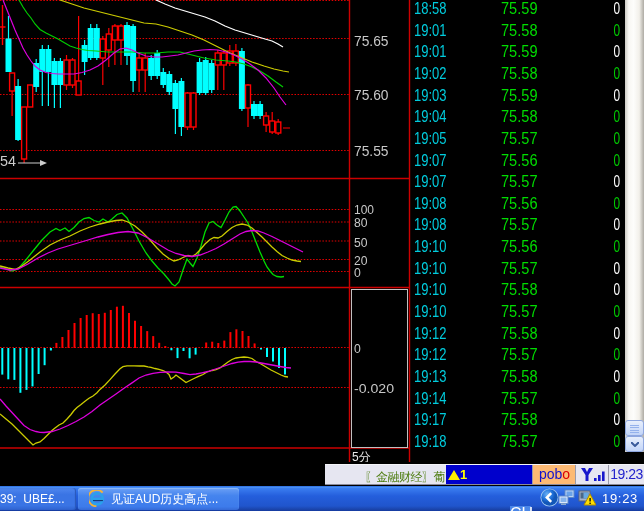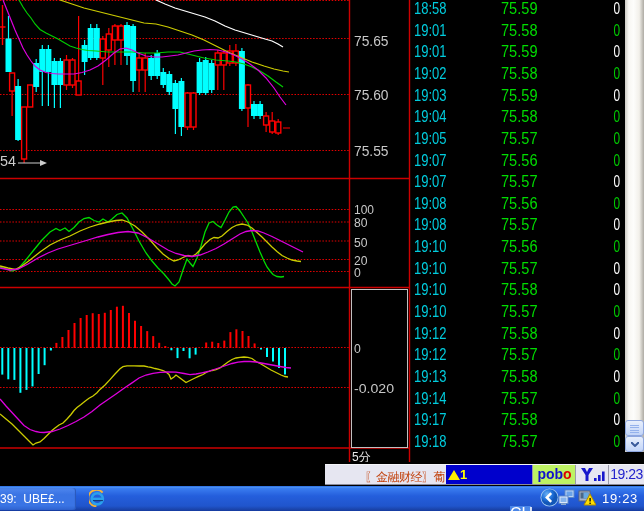--- a/index.html
+++ b/index.html
@@ -11,28 +11,28 @@
   background:linear-gradient(to right,#cecbc5,#f8f7f3 20%,#fdfdfb 45%,#f2f0ea 75%,#b5b2ab 97%); }
 .sbtn { position:absolute; left:625px; width:19px; height:16px; border-radius:3px;
   background:linear-gradient(to bottom,#e8effc,#c2d4f8); border:1px solid #8ea7e0; }
 #thumb { top:420px; }
 #darr { top:436px; }
 .grip { position:absolute; left:4px; width:9px; height:1px; background:#95b2ec; }
 #chev { position:absolute; left:4.5px; top:5px; width:8px; height:5px; }
 
 #status { position:absolute; left:325px; top:464px; width:319px; height:21px;
   background:#e6e6f1; border-top:1px solid #f4f4f8; border-bottom:1px solid #8a8a9a; }
-#status .txt { position:absolute; left:0; top:4px; width:120px; color:#c2410c; font-size:12px;
+#status .txt { position:absolute; left:0; top:4px; width:120px; color:#4d7c0f; font-size:12px;
   letter-spacing:-0.5px; white-space:pre; text-align:right; transform:translateZ(0); }
 #stblue { position:absolute; left:121px; top:0px; width:86px; height:19px; background:#0000cc; }
 #stblue span { position:absolute; left:14px; top:2px; color:#ffff00; font-size:13px; font-weight:bold; transform:translateZ(0); }
 #tri { position:absolute; left:2px; top:5px; width:0; height:0;
   border-left:6px solid transparent; border-right:6px solid transparent; border-bottom:10px solid #ffee00; }
-#pobo { position:absolute; left:207px; top:0; width:44px; height:19px; background:#bef264;
-  border-left:1px solid #9a9aaa; font-weight:bold; font-size:14px; color:#1111cc; text-align:center; line-height:19px; transform:translateZ(0); }
+#pobo { position:absolute; left:207px; top:0; width:44px; height:19px; background:#fdba74;
+  border-left:1px solid #9a9aaa; font-weight:normal; font-size:14px; color:#1111cc; text-align:center; line-height:19px; transform:translateZ(0); }
 #pobo i { font-style:normal; color:#dd0000; }
 #sig { position:absolute; left:250px; top:0; width:33px; height:19px; border-left:1px solid #9a9aaa; }
 #sclock { position:absolute; left:283px; top:0; width:36px; height:19px; border-left:1px solid #9a9aaa;
   color:#2222cc; font-size:14px; line-height:19px; letter-spacing:-0.5px; text-align:center; transform:translateZ(0); }
 
 #taskbar { position:absolute; left:0; top:486px; width:644px; height:25px;
   background:linear-gradient(to bottom,#2663dc 0%,#4b94f5 5%,#3a7df0 9%,#245edc 40%,#2055cc 80%,#1941a5 96%,#1438a0 100%);padding-left:28px; }
 .tbtn1 { position:absolute; left:-10px; top:2px; width:86px; height:22px; border-radius:3px;
   background:linear-gradient(to bottom,#4e86ee,#3a74e4 30%,#3a74e4 80%,#2f62cf); box-shadow:inset -1px 0 1px #2a57b8;
   color:#fff; font-size:12px; line-height:22px; padding-left:10px; white-space:pre; transform:translateZ(0); }
@@ -316,20 +316,21 @@
   <div id="sig"><svg width="33" height="19" viewBox="0 0 33 19">
     <path d="M5,3 L9,3 L11,7 L13,3 L17,3 L12.5,10 L12.5,16 L9.5,16 L9.5,10 Z" fill="#1818cc"></path>
     <rect x="18" y="13" width="2.6" height="3" fill="#1818cc"></rect>
     <rect x="22" y="10" width="2.6" height="6" fill="#1818cc"></rect>
     <rect x="26" y="6.5" width="2.6" height="9.5" fill="#1818cc"></rect>
   </svg></div>
   <div id="sclock">19:23</div>
 </div>
 <div id="taskbar">
   <div class="tbtn1">39:  UBE£...</div>
+  <div class="tbtn2">见证AUD历史高点...</div>
   <svg style="position:absolute;left:89px;top:4px" width="16" height="17" viewBox="0 0 16 17">
     <circle cx="8.3" cy="8.8" r="5.6" fill="none" stroke="#2aa0ec" stroke-width="2.6"></circle>
     <rect x="3.2" y="7.6" width="10.9" height="2.4" fill="#2aa0ec"></rect>
     <rect x="4.0" y="10.0" width="9.9" height="1.1" fill="#123a78"></rect>
     <path d="M13.6,2.6 A8.2,8.2 0 1 0 7.4,16.3" fill="none" stroke="#f2b33a" stroke-width="1.9"></path>
   </svg>
   <div id="ch">CH</div>
   <svg style="position:absolute;left:540px;top:2px" width="19" height="19" viewBox="0 0 20 20">
     <defs>
           <radialGradient id="gc" cx="0.35" cy="0.3">

